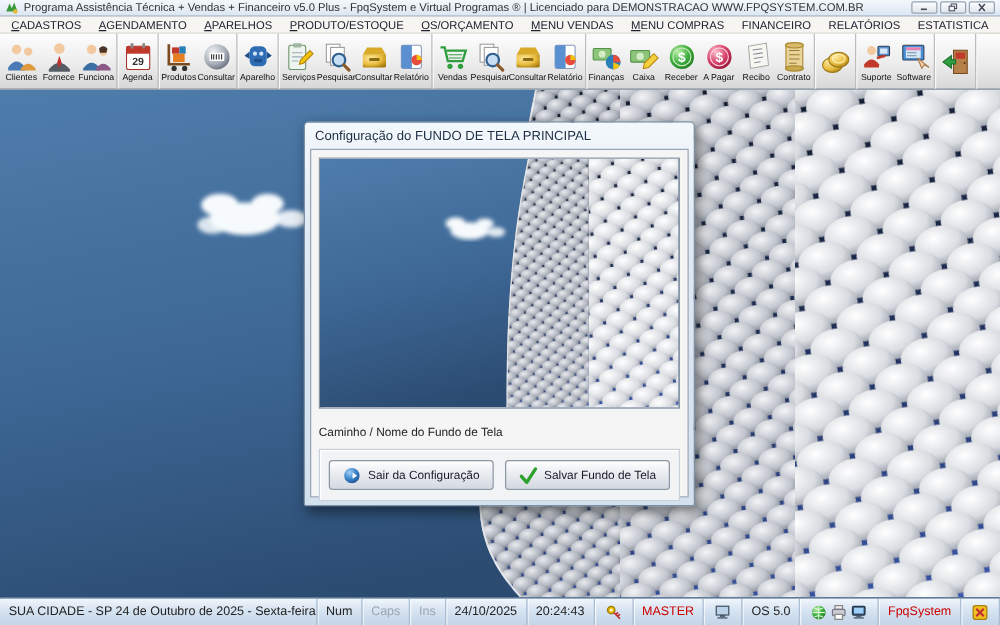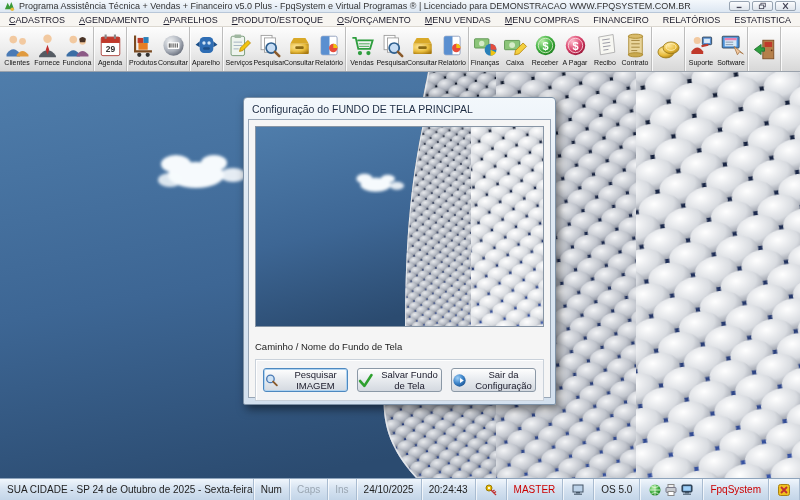--- a/index.html
+++ b/index.html
@@ -507,39 +507,32 @@
               <rect x="140" y="-10" width="72" height="220" fill="url(#sp1)"></rect>
               <rect x="212" y="-10" width="80" height="220" fill="url(#sp2)"></rect>
               <path d="M164,0 C153,55 147,110 147,200" fill="none" stroke="#e8ebef" stroke-width="2" opacity="0.85"></path>
             </g>
           </svg>
         </div>
         <div class="path-row">
           <span>Caminho / Nome do Fundo de Tela</span>
         </div>
         <div class="btn-group">
-          <button class="dlg-btn focused">
+          <button class="dlg-btn">
             <svg viewBox="0 0 28 28">
-                <circle cx="12" cy="11" r="7" fill="#cfe3f5" stroke="#4a7ab5" stroke-width="2.5"></circle>
-                <path d="M17 16l7 7" stroke="#8a5a2a" stroke-width="3.5" stroke-linecap="round"></path>
+                <circle cx="14" cy="14" r="11.5" fill="url(#g-blue)"></circle>
+                <path d="M8 14h7v-4.5l7 4.5-7 4.5V14z" fill="#fff"></path>
               </svg>
-            <span>Pesquisar IMAGEM</span>
+            <span>Sair da Configuração</span>
           </button>
           <button class="dlg-btn">
             <svg viewBox="0 0 28 28">
                 <path d="M4 15l8 9L25 4" stroke="#2ea02e" stroke-width="5" fill="none" stroke-linecap="round" stroke-linejoin="round"></path>
               </svg>
             <span>Salvar Fundo de Tela</span>
-          </button>
-          <button class="dlg-btn">
-            <svg viewBox="0 0 28 28">
-                <circle cx="14" cy="14" r="11.5" fill="url(#g-blue)"></circle>
-                <path d="M8 14h7v-4.5l7 4.5-7 4.5V14z" fill="#fff"></path>
-              </svg>
-            <span>Sair da Configuração</span>
           </button>
         </div>
       </div>
     </div>
   </div>
 
   <div class="statusbar">
     <div class="seg grow">
         <span>SUA CIDADE - SP 24 de Outubro de 2025 - Sexta-feira</span>
       </div>

